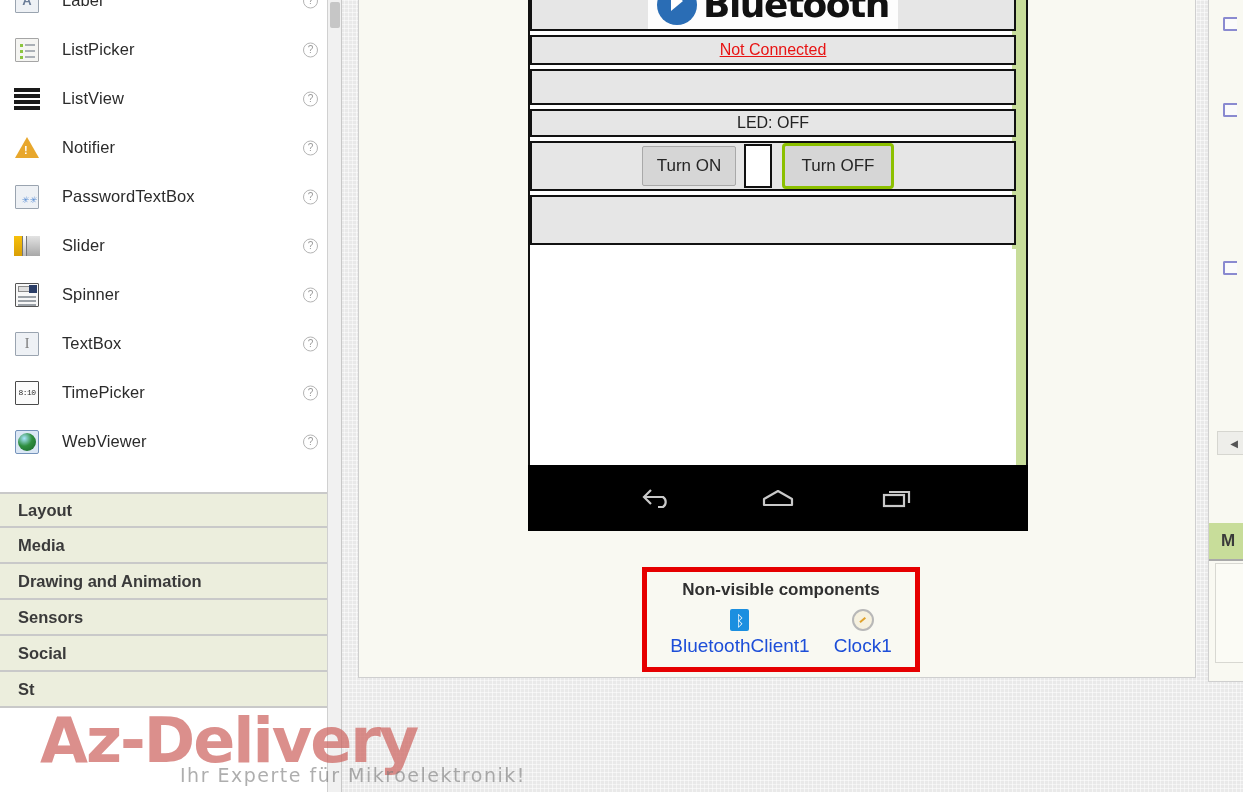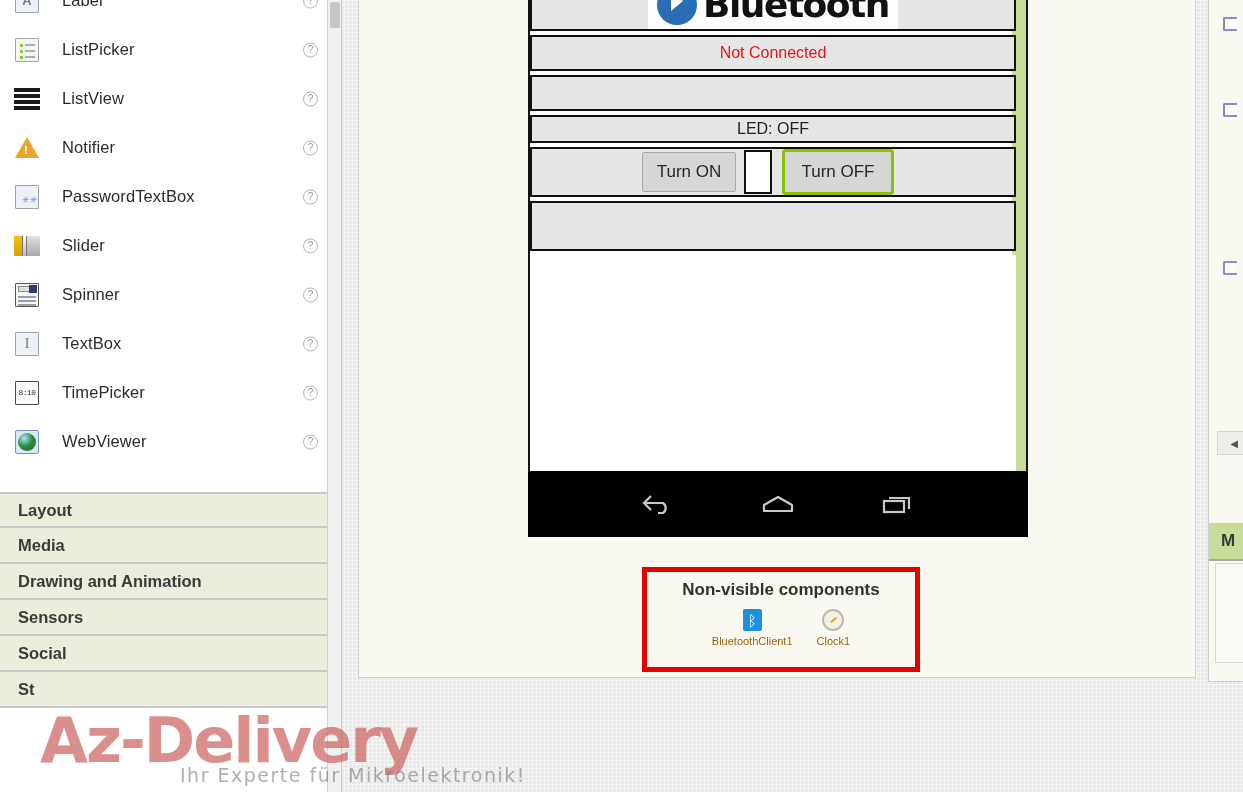--- a/index.html
+++ b/index.html
@@ -157,21 +157,21 @@
     width:0;height:0;
     border-left: 12px solid #fff;
     border-top: 10px solid transparent;
     border-bottom: 10px solid transparent;
   }
   .bt-word {
     font-size: 36px; font-weight: bold; color:#111;
     letter-spacing:-1.5px; margin-top:-14px;
     font-family: "DejaVu Sans", sans-serif;
   }
-  .row-status { height: 36px; color: #e81414; }
+  .row-status { height: 30px; color: #e81414; text-decoration: underline; }
   .row-blank1 { height: 36px; }
   .row-led { height: 28px; }
   .row-buttons { height: 50px; justify-content: flex-start; padding: 0 13px 0 0; }
   .row-blank2 { height: 50px; }
   .row-canvas { height: 216px; background: #ffffff; border: none; margin-bottom: 0; }
 
   .btn {
     background: #d6d6d6;
     border: 1px solid #a9a9a9;
     border-radius: 2px;
@@ -210,21 +210,21 @@
     width: 19px; height: 22px; background:#1b8fe0; border-radius:2px;
     display:flex; align-items:center; justify-content:center;
     color:#fff; font-size:15px; line-height:1;
   }
   .nv-clock {
     width: 22px; height: 22px; border-radius:50%;
     border: 2px solid #b8b8b8; background:#f6f1df; position:relative;
     display:flex;align-items:center;justify-content:center;
   }
   .nv-clock::after{ content:""; position:absolute; width:7px; height:1.5px; background:#e0a22b; transform: rotate(-40deg); }
-  .nv-label { font-size: 11px; color:#a16207; margin-top: 3px; }
+  .nv-label { font-size: 19px; color:#1d4ed8; margin-top: 3px; }
 
   
   .rightpanel {
     position: absolute; left: 1208px; top: -8px;
     width: 42px; height: 690px;
     background: #f9f9f2;
     border: 1px solid #cfcfcf;
   }
   .rp-check {
     position: absolute; left: 14px;

